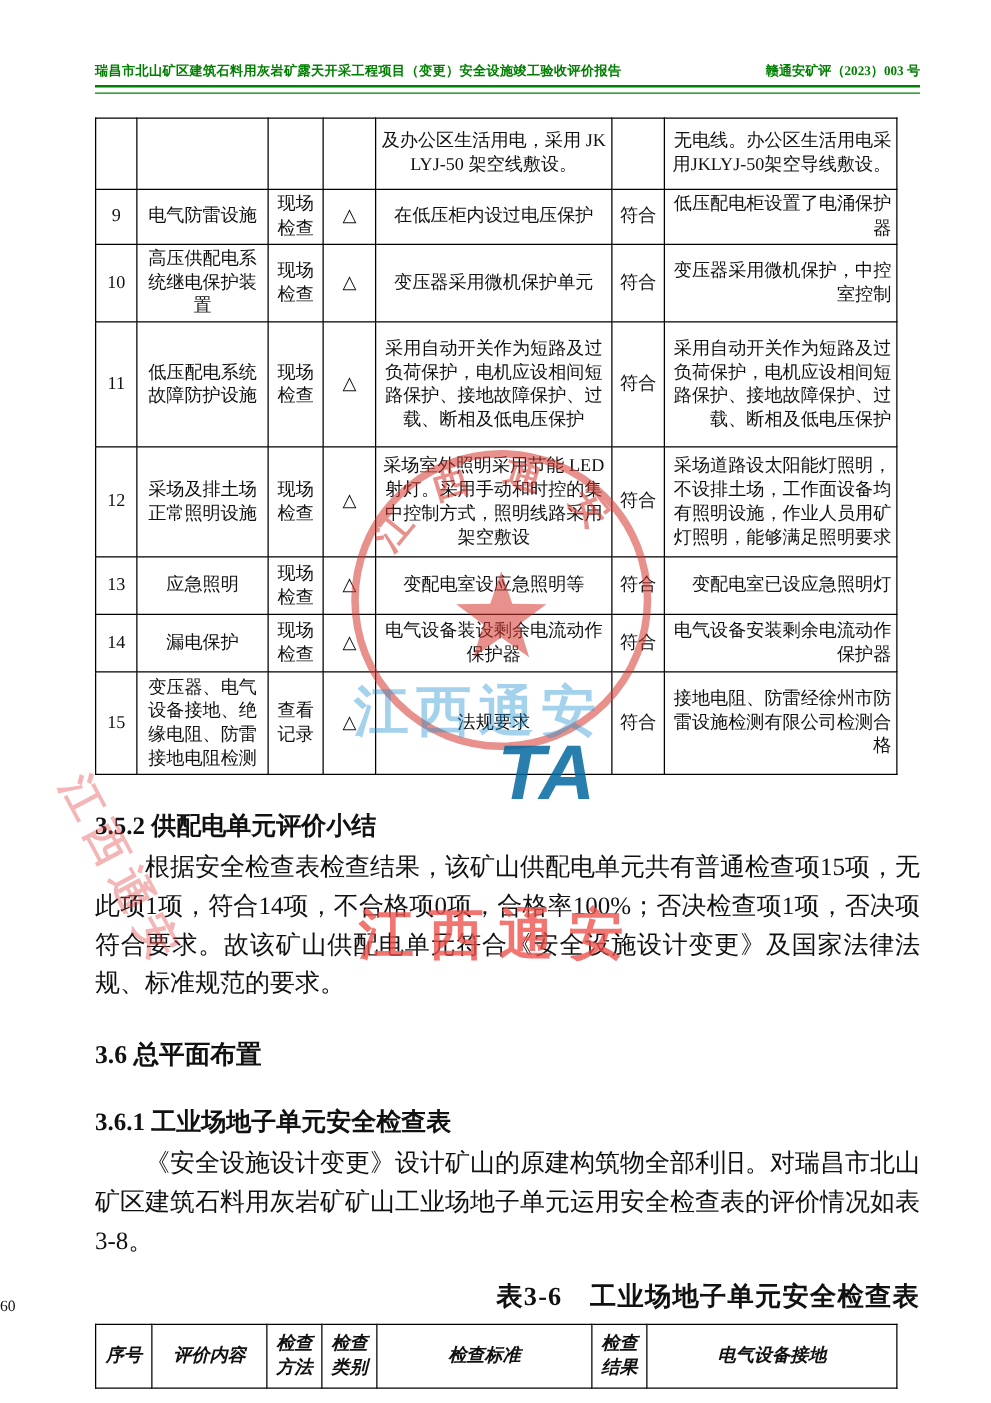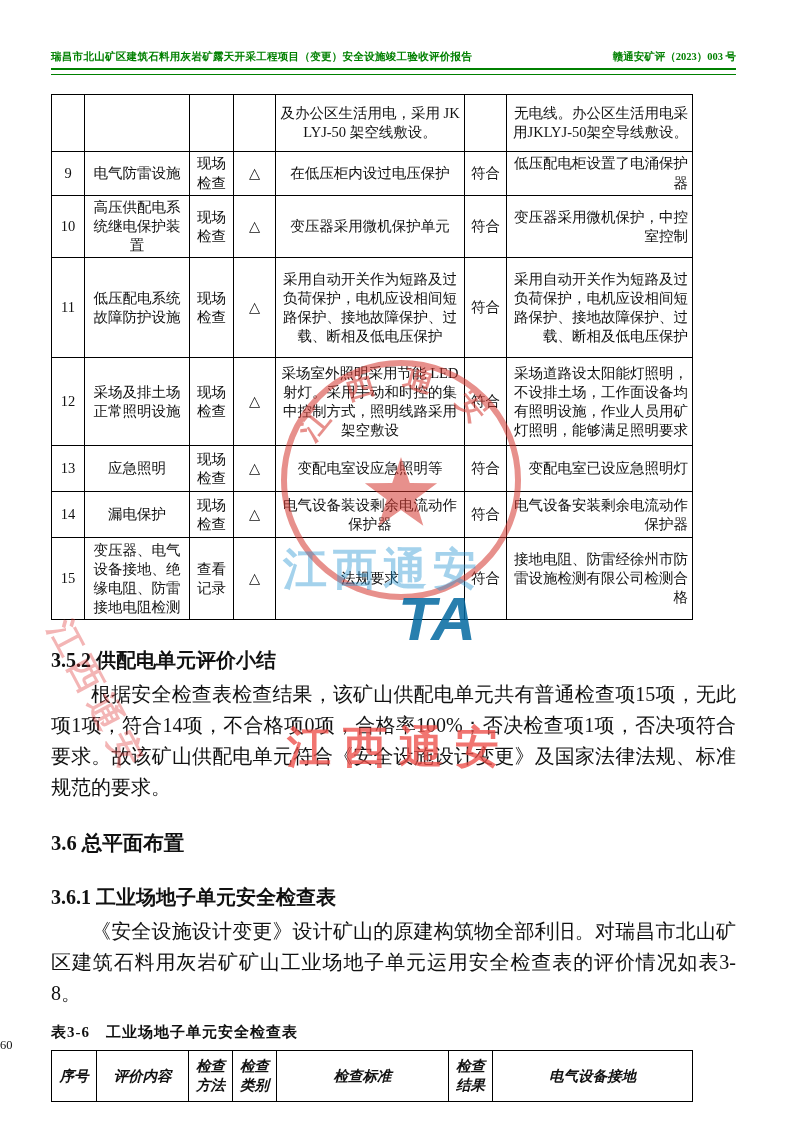--- a/index.html
+++ b/index.html
@@ -1,38 +1,38 @@
 <!DOCTYPE html>
 <html><head>
 <meta charset="utf-8">
 <style>
   html,body{margin:0;padding:0}
   body{
     width:793px;height:1122px;position:relative;background:#ffffff;
     font-family:"Liberation Serif","DejaVu Serif",serif;color:#111;overflow:hidden;
   }
-  .page{position:absolute;inset:0;padding:50px 57px 0 51px;z-index:1}
+  .page{position:absolute;inset:0;padding:50px 57px 0 76px;z-index:1}
   .hdr{display:flex;justify-content:space-between;align-items:baseline;
        color:#008000;font-size:10.5px;font-weight:bold;white-space:nowrap}
   .hdr .hl{letter-spacing:.3px}
   .rule{margin-top:4px;height:4px;border-top:2px solid #008000;border-bottom:1px solid #008000}
 
   table.check{width:641px;border-collapse:collapse;table-layout:fixed;
               font-size:14.5px;line-height:1.32}
   table.check td{border:1px solid #000;padding:2px 4px;text-align:center;
                  vertical-align:middle;word-break:break-all}
   table.check td.remark{text-align:right}
   .t1{margin-top:19px}
   .t2{margin-top:8px}
   .t2 td{font-style:italic;font-weight:bold;height:46px}
 
   .h2{font-weight:bold;font-size:20px;margin-top:27px}
   .h1{font-weight:bold;font-size:20.5px;margin-top:26px}
   .para{font-size:20px;line-height:31px;text-indent:2em;text-align:justify;margin-top:5px}
-  .caption{font-size:15px;font-weight:bold;text-align:left;margin-top:14px;letter-spacing:1px}
+  .caption{font-size:21px;font-weight:bold;text-align:right;margin-top:14px;letter-spacing:1px}
   .pageno{position:absolute;left:0;right:0;top:1038px;text-align:left;font-size:12.5px;z-index:1}
 
   .wm{position:absolute;pointer-events:none;z-index:6;font-family:"Liberation Serif",serif}
   .wm-blue{left:283px;top:540px;font-size:44px;font-weight:bold;color:#1e90d0;opacity:.40;letter-spacing:6px}
   .wm-ta{left:398px;top:583px;font-size:62px;font-weight:bold;font-style:italic;
          color:#0369a1;opacity:.85;font-family:"Liberation Sans",sans-serif}
   .wm-red{left:287px;top:718px;font-size:44px;font-weight:bold;color:#ee4f4a;opacity:.78;letter-spacing:12px}
   .wm-diag{left:78px;top:612px;font-size:34px;letter-spacing:8px;color:#e03e3e;opacity:.38;
            transform:rotate(62deg);transform-origin:0 0;font-weight:bold}
   .wm-seal{left:276px;top:354px;width:250px;height:252px;opacity:.55}

